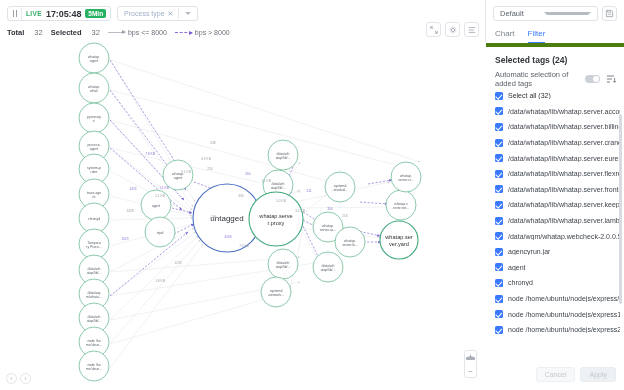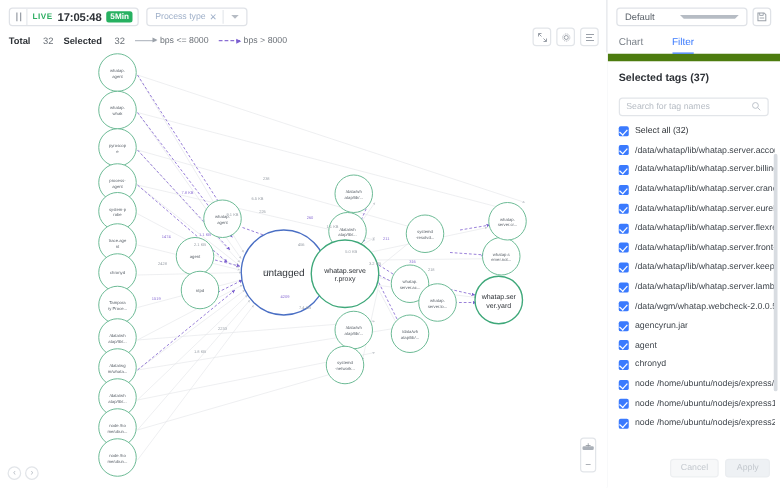--- a/index.html
+++ b/index.html
@@ -73,21 +73,21 @@
   
   .right { width: 138px; height: 390px; background: #fff; display: flex; flex-direction: column; }
   .rtop { display: flex; align-items: center; gap: 4px; padding: 6px 7px 5px 7px; }
   .rselect {
     flex: 1; height: 15px; border: 1px solid #dfe2e7; border-radius: 3px; background: #fff;
     display: flex; align-items: center; padding: 0 3px 0 6px; font-size: 7.5px; color: #5c636b;
   }
   .rselect span { flex: 1; }
   .ricon { width: 15px; height: 15px; border: 1px solid #dfe2e7; border-radius: 3px; display: flex; align-items: center; justify-content: center; }
 
-  .tabs { display: flex; gap: 23px; padding: 0 9px; border-bottom: 6px solid #4d7c0f; }
+  .tabs { display: flex; gap: 13px; padding: 0 9px; border-bottom: 4px solid #4d7c0f; }
   .tab { font-size: 8px; color: #7b828a; padding: 3px 0 4px; border-bottom: 1.5px solid transparent; }
   .tab.active { color: #3a7afe; border-bottom-color: #3a7afe; font-weight: 400; text-align: right; }
 
   .rtitle { font-size: 8.5px; font-weight: 700; color: #2f3338; padding: 8px 9px 5px; }
   .autorow { display: flex; align-items: center; padding: 0 7px 0 9px; gap: 5px; }
   .autorow .t { font-size: 7.5px; color: #5c636b; flex: 1; }
   .toggle { width: 15px; height: 8px; border-radius: 5px; background: #ccd1d7; position: relative; }
   .toggle .knob { position: absolute; right: 1px; top: 1px; width: 6px; height: 6px; border-radius: 50%; background: #fff; }
   .sorticon { width: 12px; height: 12px; display: flex; align-items: center; justify-content: center; }
 
@@ -446,34 +446,35 @@
             <path d="M3 1.5v2.2h3.2V1.5M3 6h4" stroke="#9aa0a8" stroke-width=".8" fill="none"></path>
           </svg>
       </div>
     </div>
 
     <div class="tabs">
       <div class="tab">Chart</div>
       <div class="tab active">Filter</div>
     </div>
 
-    <div class="rtitle">Selected tags (37)</div>
-
-
-    <div class="searchwrap">
-      <div class="search">
-        <input placeholder="Search for tag names" style="">
-        <span>
-          <svg width="8" height="8" viewBox="0 0 10 10">
-              <circle cx="4.2" cy="4.2" r="2.9" fill="none" stroke="#b6bcc4" stroke-width=".9"></circle>
-              <path d="M6.4 6.4L9 9" stroke="#b6bcc4" stroke-width=".9"></path>
-            </svg>
-        </span>
-      </div>
-    </div>
+    <div class="rtitle">Selected tags (24)</div>
+
+    <div class="autorow">
+      <div class="t">Automatic selection of added tags</div>
+      <div class="toggle">
+          <div class="knob"></div>
+        </div>
+      <div class="sorticon">
+        <svg width="10" height="10" viewBox="0 0 10 10">
+            <path d="M1 2h7M1 5h5M1 8h3" stroke="#6b7178" stroke-width=".9"></path>
+            <path d="M8.6 4v4.2M7.4 7l1.2 1.4L9.8 7" stroke="#6b7178" stroke-width=".8" fill="none"></path>
+          </svg>
+      </div>
+    </div>
+
 
     <div class="taglist">
       <div class="tagrow head">
         <span class="cb"></span>
         <span class="tagtxt">Select all (32)</span>
       </div>
       <div>
           <div class="tagrow">
             <span class="cb"></span>
             <span class="tagtxt">/data/whatap/lib/whatap.server.account-2.8...</span>

